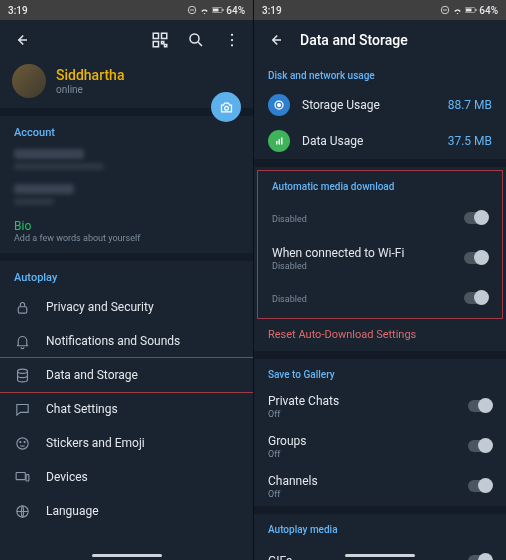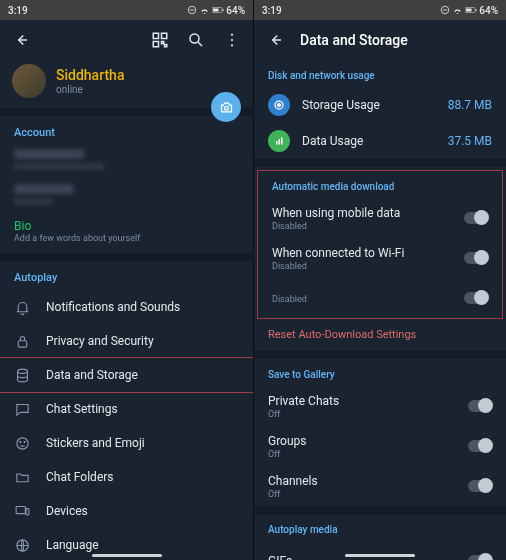--- a/index.html
+++ b/index.html
@@ -355,34 +355,34 @@
     <div class="bio-title">Bio</div>
     <div class="bio-hint">Add a few words about yourself</div>
 
     <div class="separator"></div>
 
     <div class="section-header">Autoplay</div>
 
     <div class="list-row">
       <span class="row-icon">
           <svg viewBox="0 0 24 24" fill="none" stroke="currentColor" stroke-width="1.6">
+            <rect x="6" y="11" width="12" height="9" rx="2"></rect>
+            <path d="M9 11V8a3 3 0 016 0v3"></path>
+          </svg>
+        </span>
+      <span class="row-label">Privacy and Security</span>
+    </div>
+    <div class="list-row">
+      <span class="row-icon">
+          <svg viewBox="0 0 24 24" fill="none" stroke="currentColor" stroke-width="1.6">
             <path d="M6 16V11a6 6 0 1112 0v5l1 2H5z"></path>
             <path d="M10 20a2 2 0 004 0"></path>
           </svg>
         </span>
       <span class="row-label">Notifications and Sounds</span>
-    </div>
-    <div class="list-row">
-      <span class="row-icon">
-          <svg viewBox="0 0 24 24" fill="none" stroke="currentColor" stroke-width="1.6">
-            <rect x="6" y="11" width="12" height="9" rx="2"></rect>
-            <path d="M9 11V8a3 3 0 016 0v3"></path>
-          </svg>
-        </span>
-      <span class="row-label">Privacy and Security</span>
     </div>
     <div class="list-row highlight">
       <span class="row-icon">
           <svg viewBox="0 0 24 24" fill="none" stroke="currentColor" stroke-width="1.6">
             <ellipse cx="12" cy="6" rx="7" ry="3"></ellipse>
             <path d="M5 6v6c0 1.7 3.1 3 7 3s7-1.3 7-3V6"></path>
             <path d="M5 12v6c0 1.7 3.1 3 7 3s7-1.3 7-3v-6"></path>
           </svg>
         </span>
       <span class="row-label">Data and Storage</span>
@@ -398,28 +398,20 @@
     <div class="list-row">
       <span class="row-icon">
           <svg viewBox="0 0 24 24" fill="none" stroke="currentColor" stroke-width="1.6">
             <circle cx="12" cy="12" r="8"></circle>
             <circle cx="9" cy="10" r="0.8" fill="currentColor"></circle>
             <circle cx="15" cy="10" r="0.8" fill="currentColor"></circle>
             <path d="M9 15c1 1 5 1 6 0"></path>
           </svg>
         </span>
       <span class="row-label">Stickers and Emoji</span>
-    </div>
-    <div class="list-row">
-      <span class="row-icon">
-          <svg viewBox="0 0 24 24" fill="none" stroke="currentColor" stroke-width="1.6">
-            <path d="M4 7h5l2 2h9v9H4z"></path>
-          </svg>
-        </span>
-      <span class="row-label">Chat Folders</span>
     </div>
     <div class="list-row">
       <span class="row-icon">
           <svg viewBox="0 0 24 24" fill="none" stroke="currentColor" stroke-width="1.6">
             <rect x="3" y="5" width="13" height="10" rx="1"></rect>
             <rect x="17" y="8" width="4" height="9" rx="1"></rect>
           </svg>
         </span>
       <span class="row-label">Devices</span>
     </div>
@@ -500,21 +492,20 @@
       <span class="usage-label">Data Usage</span>
       <span class="usage-value">37.5 MB</span>
     </div>
 
     <div class="separator"></div>
 
     <div class="auto-box">
       <div class="section-header small">Automatic media download</div>
       <div class="toggle-row">
         <div class="trow-main">
-          <div class="trow-label">When using mobile data</div>
           <div class="trow-sub">Disabled</div>
         </div>
         <div class="toggle"></div>
       </div>
       <div class="toggle-row">
         <div class="trow-main">
           <div class="trow-label">When connected to Wi-Fi</div>
           <div class="trow-sub">Disabled</div>
         </div>
         <div class="toggle"></div>

